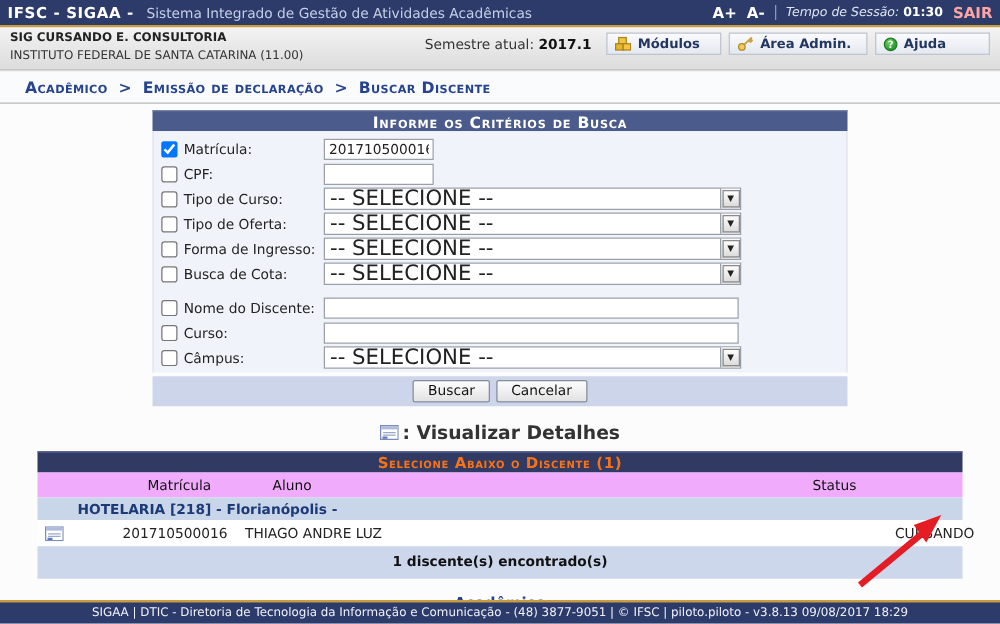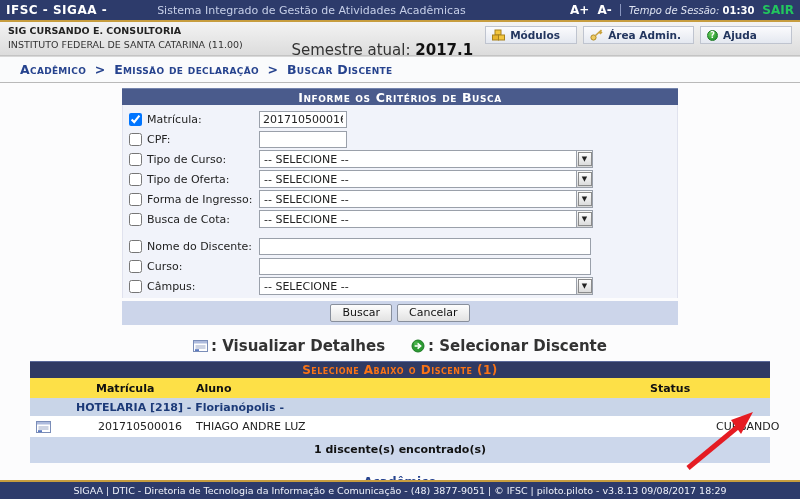--- a/index.html
+++ b/index.html
@@ -10,43 +10,43 @@
     background: #fcfcfd;
     position: relative;
     overflow: hidden;
     color:#222;
   }
 
   
   .topbar {
     height: 20px; background: var(--navy);
     color: #fff; display: flex; align-items: center;
-    padding: 0 6px; white-space: nowrap; gap: 40px;
+    padding: 0 6px; white-space: nowrap;
   }
   .brand { font-weight: bold; font-size: 12px; letter-spacing:.5px; }
   .app-title { color:#c6cfe8; margin-left: 10px; font-size: 11px; }
   .topbar-right { margin-left:auto; display:flex; align-items:center; gap:8px; }
   .font-btn { font-weight:bold; font-size:12px; color:#fff; cursor:pointer; }
   .top-divider { width:1px; height:12px; background:#8a96bf; }
   .session { font-style: italic; font-size: 10px; color:#dfe4f2; }
   .session b { font-style:normal; color:#fff; }
-  .sair { font-weight:bold; font-size:12px; color:#22c55e; cursor:pointer; }
+  .sair { font-weight:bold; font-size:12px; color:#fca5a5; cursor:pointer; }
 
   .goldline { height:2px; background: var(--gold); }
 
   
   .infobar {
     height: 34px; background: linear-gradient(#f3f3f3,#dcdcdc);
     border-bottom: 1px solid #c4c4c4;
     display:flex; justify-content:space-between; padding: 3px 8px 0 8px;
   }
   .inst-line1 { font-weight:bold; font-size: 9.5px; color:#222; }
   .inst-line2 { font-size: 9.5px; color:#333; margin-top:3px; }
   .infobar-right { display:flex; align-items:flex-start; gap:6px; padding-top:1px; }
-  .semestre { font-size:15px; color:#333; margin-right:6px; margin-top:15px; }
+  .semestre { font-size:11px; color:#333; margin-right:6px; margin-top:3px; }
   .semestre b { color:#111; }
   .menu-btn {
     height: 18px; min-width: 92px;
     background: linear-gradient(#fbfbfd,#e4e8f0);
     border: 1px solid #bfc4cf;
     display:flex; align-items:center; gap:5px;
     padding: 0 12px 0 6px;
     font-weight: bold; font-size: 10.5px; color:#23365f; cursor:pointer;
   }
 
@@ -78,21 +78,21 @@
   .ti {
     height: 17px; border: 1px solid #9aa0aa; background:#fff;
     font-family: inherit; font-size: 11px; padding: 0 3px; color:#222;
   }
   .ti.short { width: 88px; }
   .ti.long  { width: 332px; }
   .selectbox {
     width: 334px; height: 18px; background:#fff;
     border: 1px solid #9aa0aa; display:flex; align-items:center; cursor:pointer;
   }
-  .sel-text { flex:1; padding-left: 4px; font-size: 11px; color:#222; }
+  .sel-text { flex:1; padding-left: 4px; font-size: 17px; color:#222; }
   .sel-arrow {
     width: 16px; height: 16px; margin-right:0;
     background: linear-gradient(#fafafa,#d6d6d6);
     border: 1px solid #9aa0aa; border-right:none; border-top:none; border-bottom:none;
     display:flex; align-items:center; justify-content:center;
     font-size: 7px; color:#222;
   }
   .sel-arrow .arrbox { border:1px solid #8b8b8b; background:linear-gradient(#fdfdfd,#dcdcdc); width:14px; height:14px; display:flex; align-items:center; justify-content:center; }
   .button-band {
     background: var(--band_bg); height: 24px; margin-top: 3px;
@@ -111,25 +111,25 @@
 
   
   .table-wrap { width: 740px; margin: 6px auto 0 auto; }
   .table-title {
     background: var(--table_header); color:#f97316; text-align:center;
     font-weight:bold; font-variant: small-caps; letter-spacing:.5px;
     font-size: 12px; height: 17px; line-height: 17px;
     border-top:1px solid #5a6899;
   }
   .grid-row { display:grid; grid-template-columns: 36px 130px 1fr 120px; align-items:center; }
-  .thead-row { background:#fde047; height: 20px; font-weight:bold; color:#111; }
+  .thead-row { background:#f0abfc; height: 20px; font-weight:normal; color:#111;padding-left:22px; }
   .thead-row .c2 { padding-left: 30px; }
   .group-row {
     background: var(--group_row_bg); height: 18px; display:flex; align-items:center;
-    padding-left: 46px; font-weight:bold; color:#1c3a78; font-size: 11px; text-align: right;
+    padding-left: 32px; font-weight:bold; color:#1c3a78; font-size: 11px; text-align: right;
   }
   .data-row { background:#fff; height: 21px; font-size: 11px; color:#222; }
   .data-row .c1 { padding-left: 6px; display:flex; align-items:center; }
   .data-row .c2 { padding-left: 32px; }
   .status-cell { display:flex; align-items:center; gap:4px; padding-left: 66px; }
   .table-footer {
     background: var(--footer_row_bg); height: 26px; line-height:26px;
     text-align:center; font-weight:bold; color:#111;
   }
 
@@ -307,28 +307,20 @@
 <div class="legend">
   <span class="legend-item">
     <svg width="15" height="12">
       <rect x="0.5" y="0.5" width="14" height="11" fill="#fff" stroke="#7a8db8"></rect>
       <rect x="1" y="1" width="13" height="2.5" fill="#aebbdd"></rect>
       <line x1="2.5" y1="6" x2="12.5" y2="6" stroke="#9aa7c6"></line>
       <line x1="2.5" y1="8" x2="12.5" y2="8" stroke="#9aa7c6"></line>
       <rect x="2" y="9.2" width="4" height="1.8" fill="#5b79c0"></rect>
     </svg>
     <span>: Visualizar Detalhes</span>
-  </span>
-  <span class="legend-item">
-    <svg width="14" height="14">
-      <circle cx="7" cy="7" r="6" fill="#2c9b33" stroke="#1d7a24"></circle>
-      <circle cx="5.2" cy="4.6" r="2.4" fill="#63c55f" opacity="0.55"></circle>
-      <path d="M3.6 7 L8.3 7 M6.6 4.4 L9.6 7 L6.6 9.6" stroke="#fff" stroke-width="1.6" fill="none"></path>
-    </svg>
-    <span>: Selecionar Discente</span>
   </span>
 </div>
 
 <div class="table-wrap">
   <div class="table-title">Selecione Abaixo o Discente (1)</div>
 
   <div class="grid-row thead-row">
     <span class="c1"></span>
     <span class="c2">Matrícula</span>
     <span class="c3">Aluno</span>

